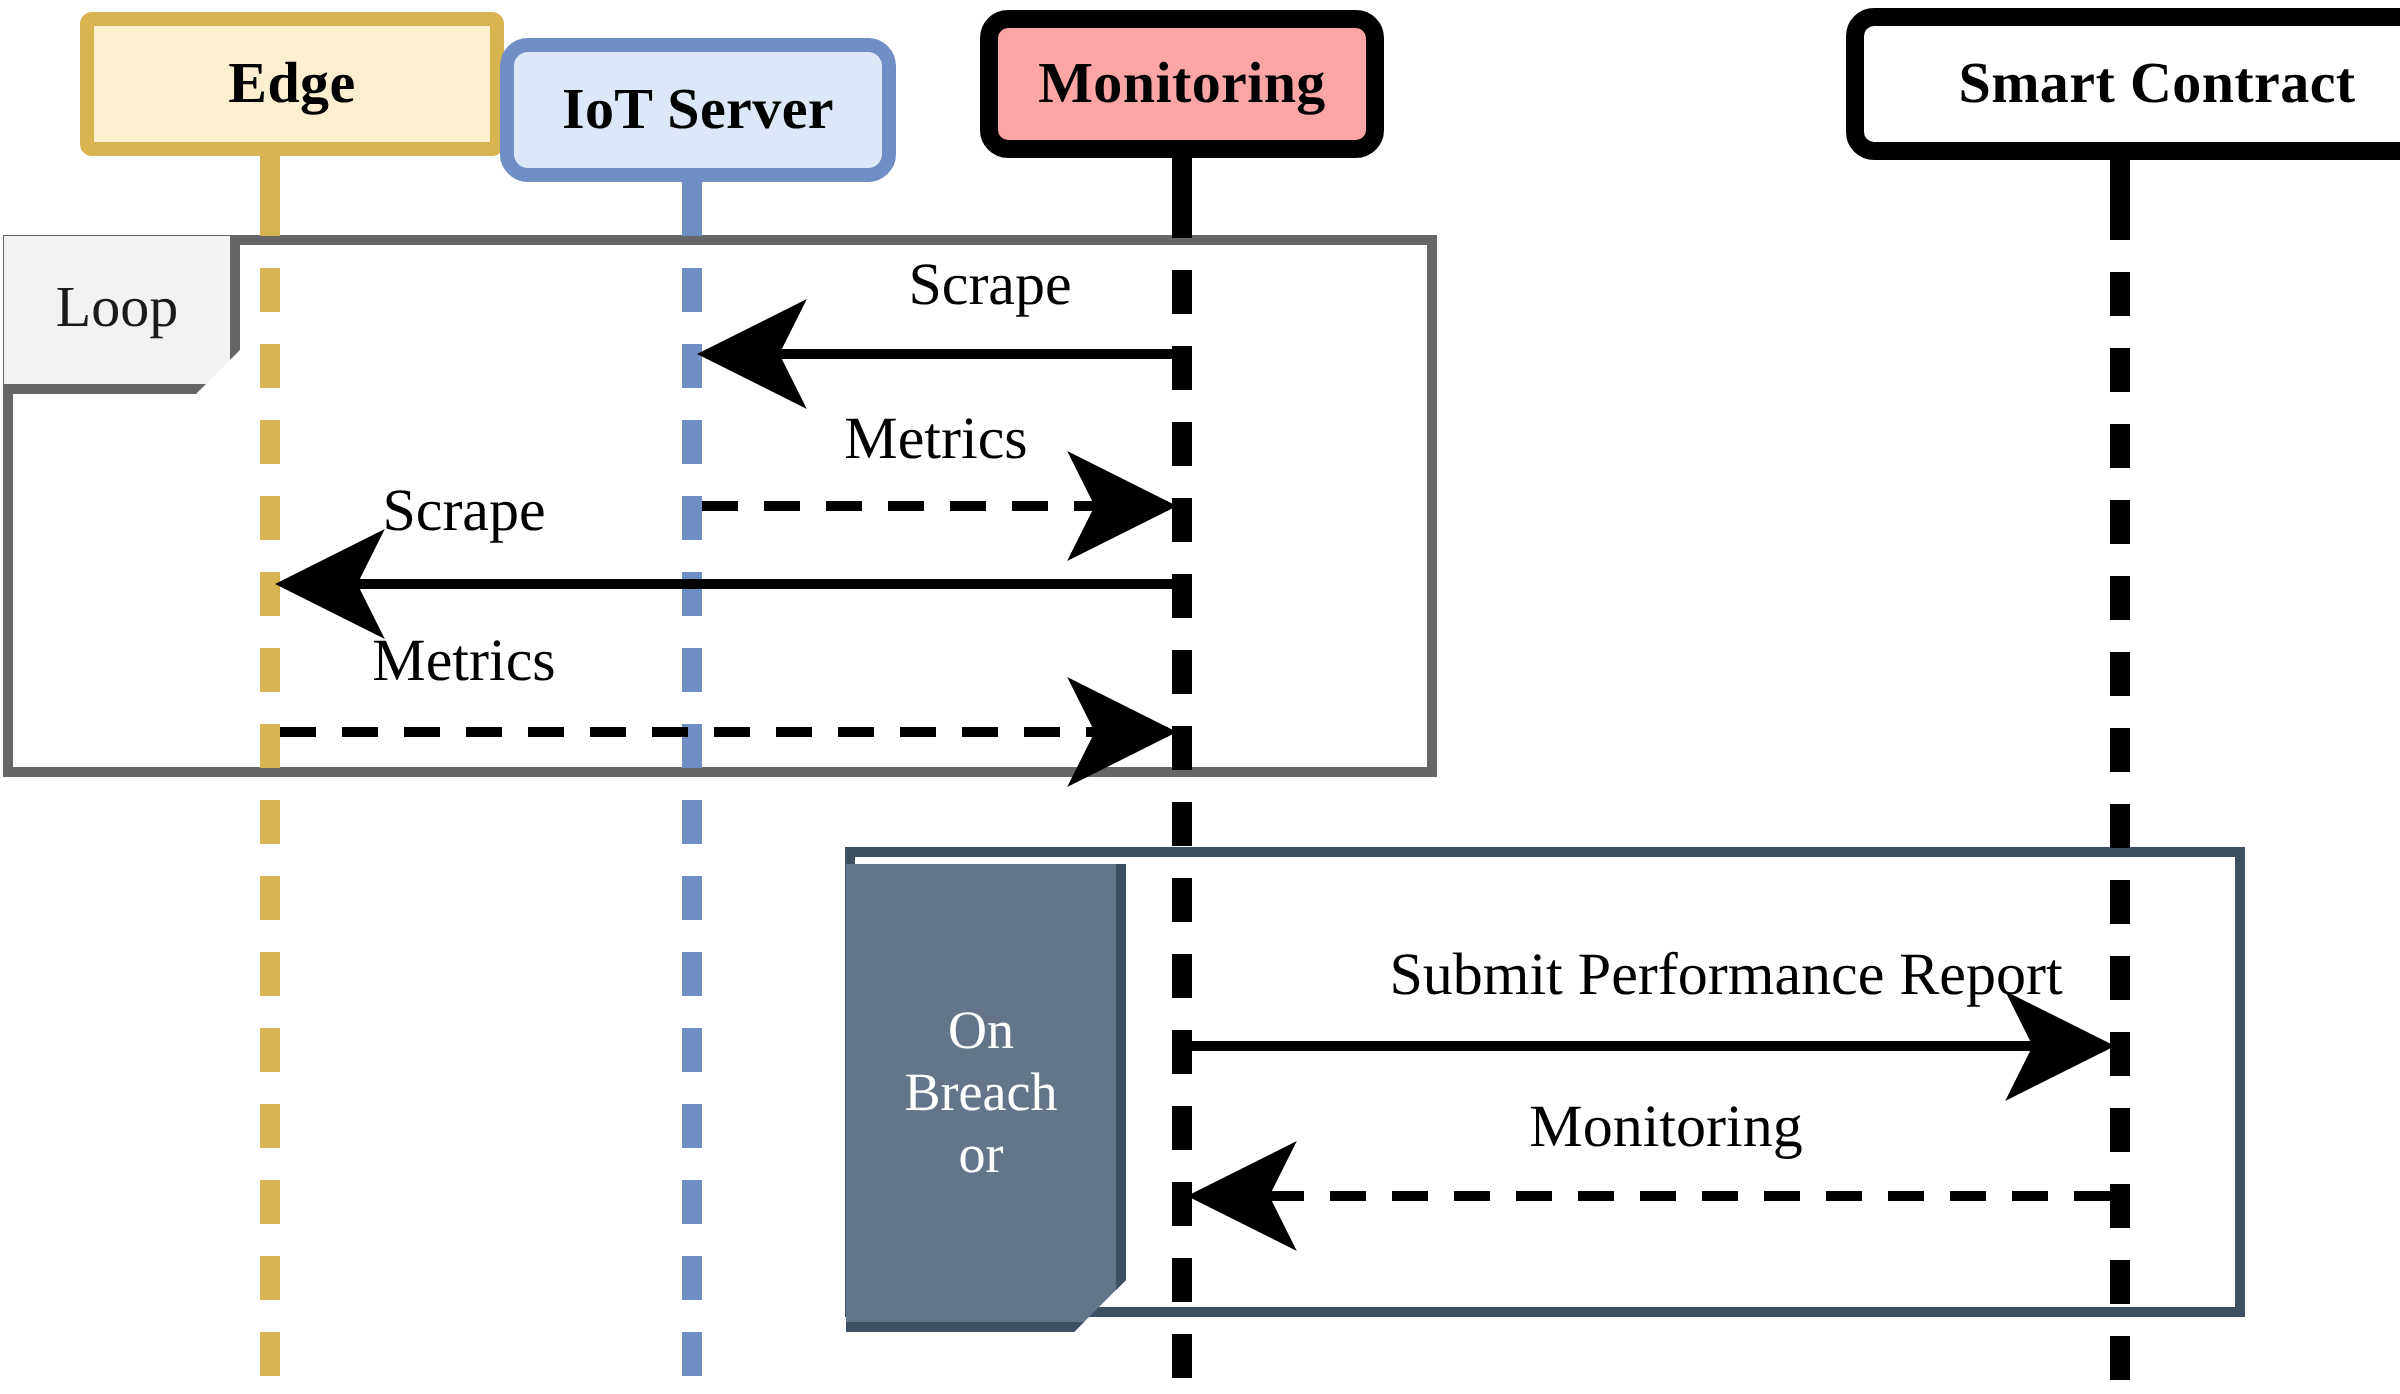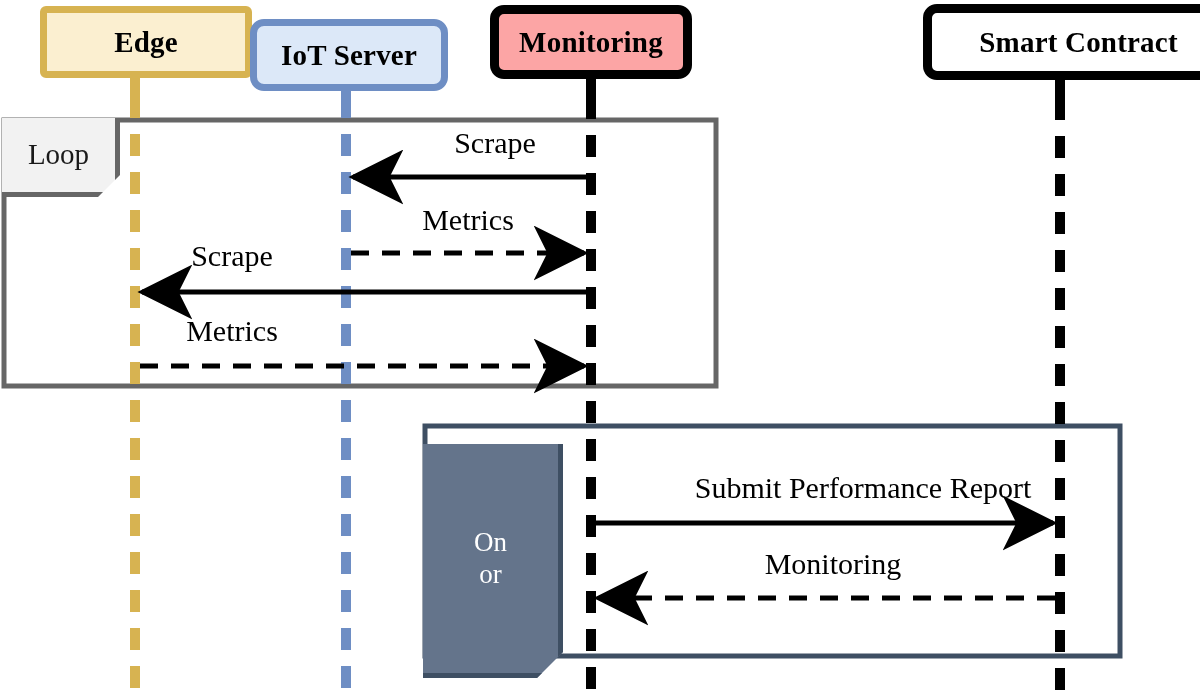--- a/index.html
+++ b/index.html
@@ -68,23 +68,24 @@
       </div>
       <div class="actor-box" style="left: 923px; top: 4px; width: 311px; height: 76px; background: rgb(255, 255, 255); border: 9px solid rgb(0, 0, 0); border-radius: 14px;">
         <span class="actor-label" style="color: rgb(0, 0, 0);">Smart Contract</span>
       </div>
     </div>
 
   <div id="frame-labels-layer">
       <div class="frame-label" style="left: 2px; top: 118px; width: 118px; height: 79px; background: rgb(242, 242, 242); border-top: none; border-right: 5px solid rgb(102, 102, 102); border-bottom: 5px solid rgb(102, 102, 102); border-left: none; border-image: initial; clip-path: polygon(0px 0px, 100% 0px, 100% calc(100% - 22px), calc(100% - 22px) 100%, 0px 100%); box-sizing: border-box;">
         <span style="color: rgb(26, 26, 26); font-size: 29px; line-height: 1.16; text-align: center; display: block; width: 100%;">Loop</span>
       </div>
-      <div class="frame-label" style="left: 423px; top: 444px; width: 140px; height: 234px; background: rgb(100, 116, 139); border-top: none; border-right: 5px solid rgb(62, 79, 99); border-bottom: 5px solid rgb(62, 79, 99); border-left: none; border-image: initial; clip-path: polygon(0px 0px, 100% 0px, 100% calc(100% - 26px), calc(100% - 26px) 100%, 0px 100%); box-sizing: border-box;">
+      <div class="frame-label" style="left: 423px; top: 432px; width: 140px; height: 234px; background: rgb(100, 116, 139); border-top: none; border-right: 5px solid rgb(62, 79, 99); border-bottom: 5px solid rgb(62, 79, 99); border-left: none; border-image: initial; clip-path: polygon(0px 0px, 100% 0px, 100% calc(100% - 26px), calc(100% - 26px) 100%, 0px 100%); box-sizing: border-box;">
         <span style="color: rgb(255, 255, 255); font-size: 27px; line-height: 1.16; text-align: center; display: block; width: 100%;">
           <span style="display:block">On</span>
+          <span style="display:block">Breach</span>
           <span style="display:block">or</span>
         </span>
       </div>
     </div>
 
   <div id="messages-layer">
       <div class="msg-label" style="font-size: 30px; left: 495px; top: 143px; transform: translate(-50%, -50%);">Scrape</div>
       <div class="msg-label" style="font-size: 30px; left: 468px; top: 220px; transform: translate(-50%, -50%);">Metrics</div>
       <div class="msg-label" style="font-size: 30px; left: 232px; top: 256px; transform: translate(-50%, -50%);">Scrape</div>
       <div class="msg-label" style="font-size: 30px; left: 232px; top: 331px; transform: translate(-50%, -50%);">Metrics</div>

